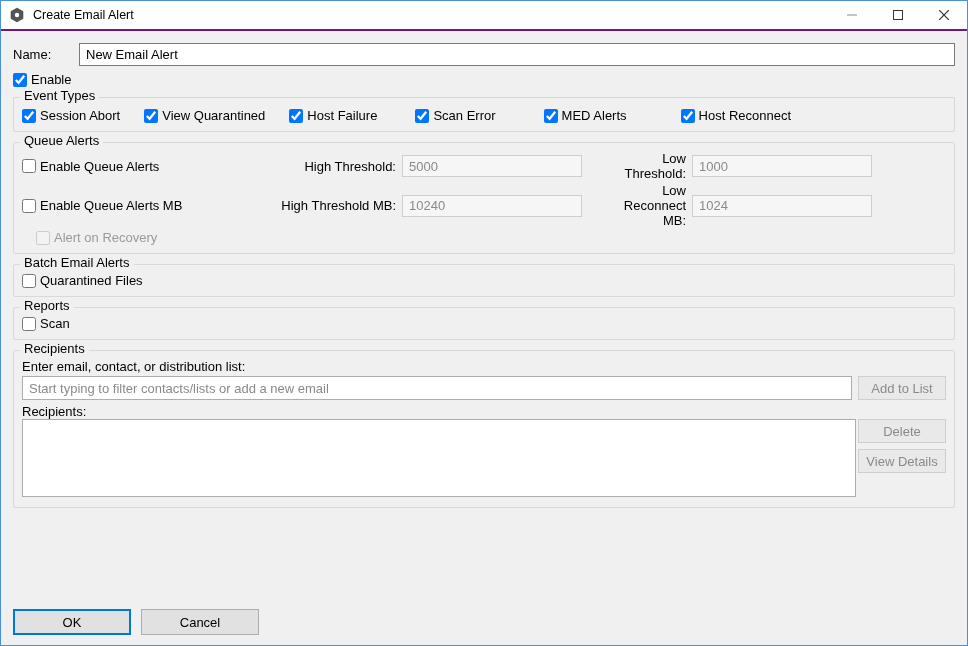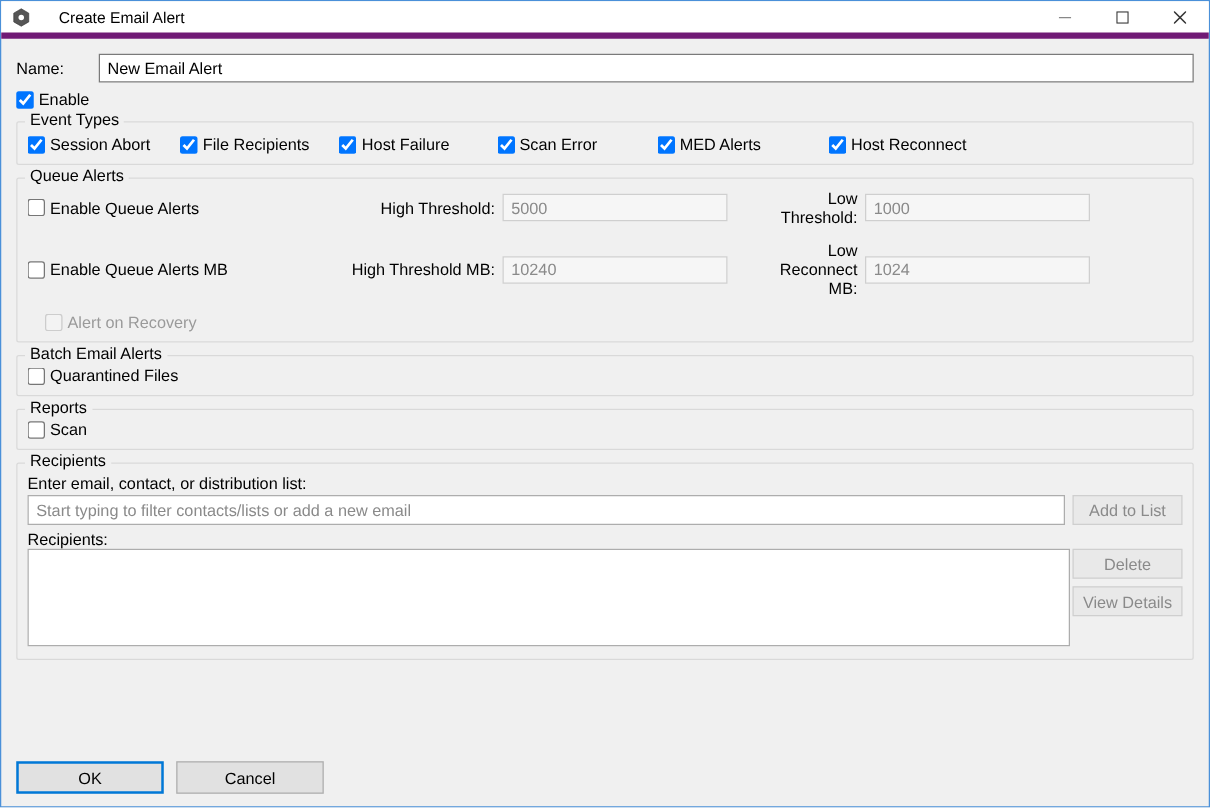--- a/index.html
+++ b/index.html
@@ -17,22 +17,21 @@
     background: #f0f0f0;
     display: flex;
     flex-direction: column;
   }
   .titlebar {
     height: 30px;
     background: #fff;
     display: flex;
     align-items: center;
     padding-left: 8px;
-    border-bottom: 5px solid #701a75;
-    gap: 14px;
+    border-bottom: 2px solid #701a75;
   }
   .titlebar .app-icon {
     width: 16px; height:16px;
     margin-right: 8px;
     display:flex; align-items:center; justify-content:center;
   }
   .titlebar .title {
     flex: 1;
     font-size: 12.5px;
   }
@@ -85,21 +84,21 @@
   .event-types-row {
     display:flex;
     gap: 24px;
     flex-wrap: nowrap;
     align-items:center;
     margin-top: 2px;
   }
   .queue-grid {
     display:grid;
     grid-template-columns: 240px 140px 160px 130px 160px;
-    row-gap: 12px;
+    row-gap: 2px;
     align-items:center;
   }
   .qlabel { text-align:right; padding-right:6px; }
   .qinput {
     height:22px;
     border:1px solid #cfcfcf;
     background:#f6f6f6;
     color:#8a8a8a;
     padding:0 6px;
     font:inherit;
@@ -201,21 +200,21 @@
 
     <div class="fieldset">
       <span class="legend">Event Types</span>
       <div class="event-types-row">
         <label class="check">
           <input type="checkbox" checked="" style="">
             <span>Session Abort</span>
         </label>
         <label class="check">
           <input type="checkbox" checked="" style="">
-            <span>File Recipients</span>
+            <span>View Quarantined</span>
         </label>
         <label class="check">
           <input type="checkbox" checked="" style="">
             <span>Host Failure</span>
         </label>
         <label class="check" style="margin-left:14px;">
           <input type="checkbox" checked="" style="">
             <span>Scan Error</span>
         </label>
         <label class="check" style="margin-left:24px;">

